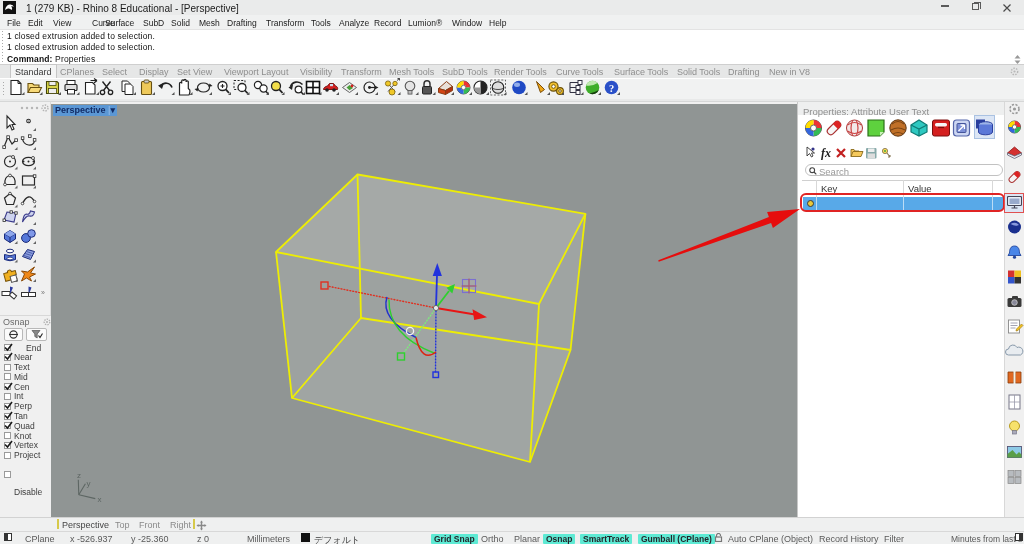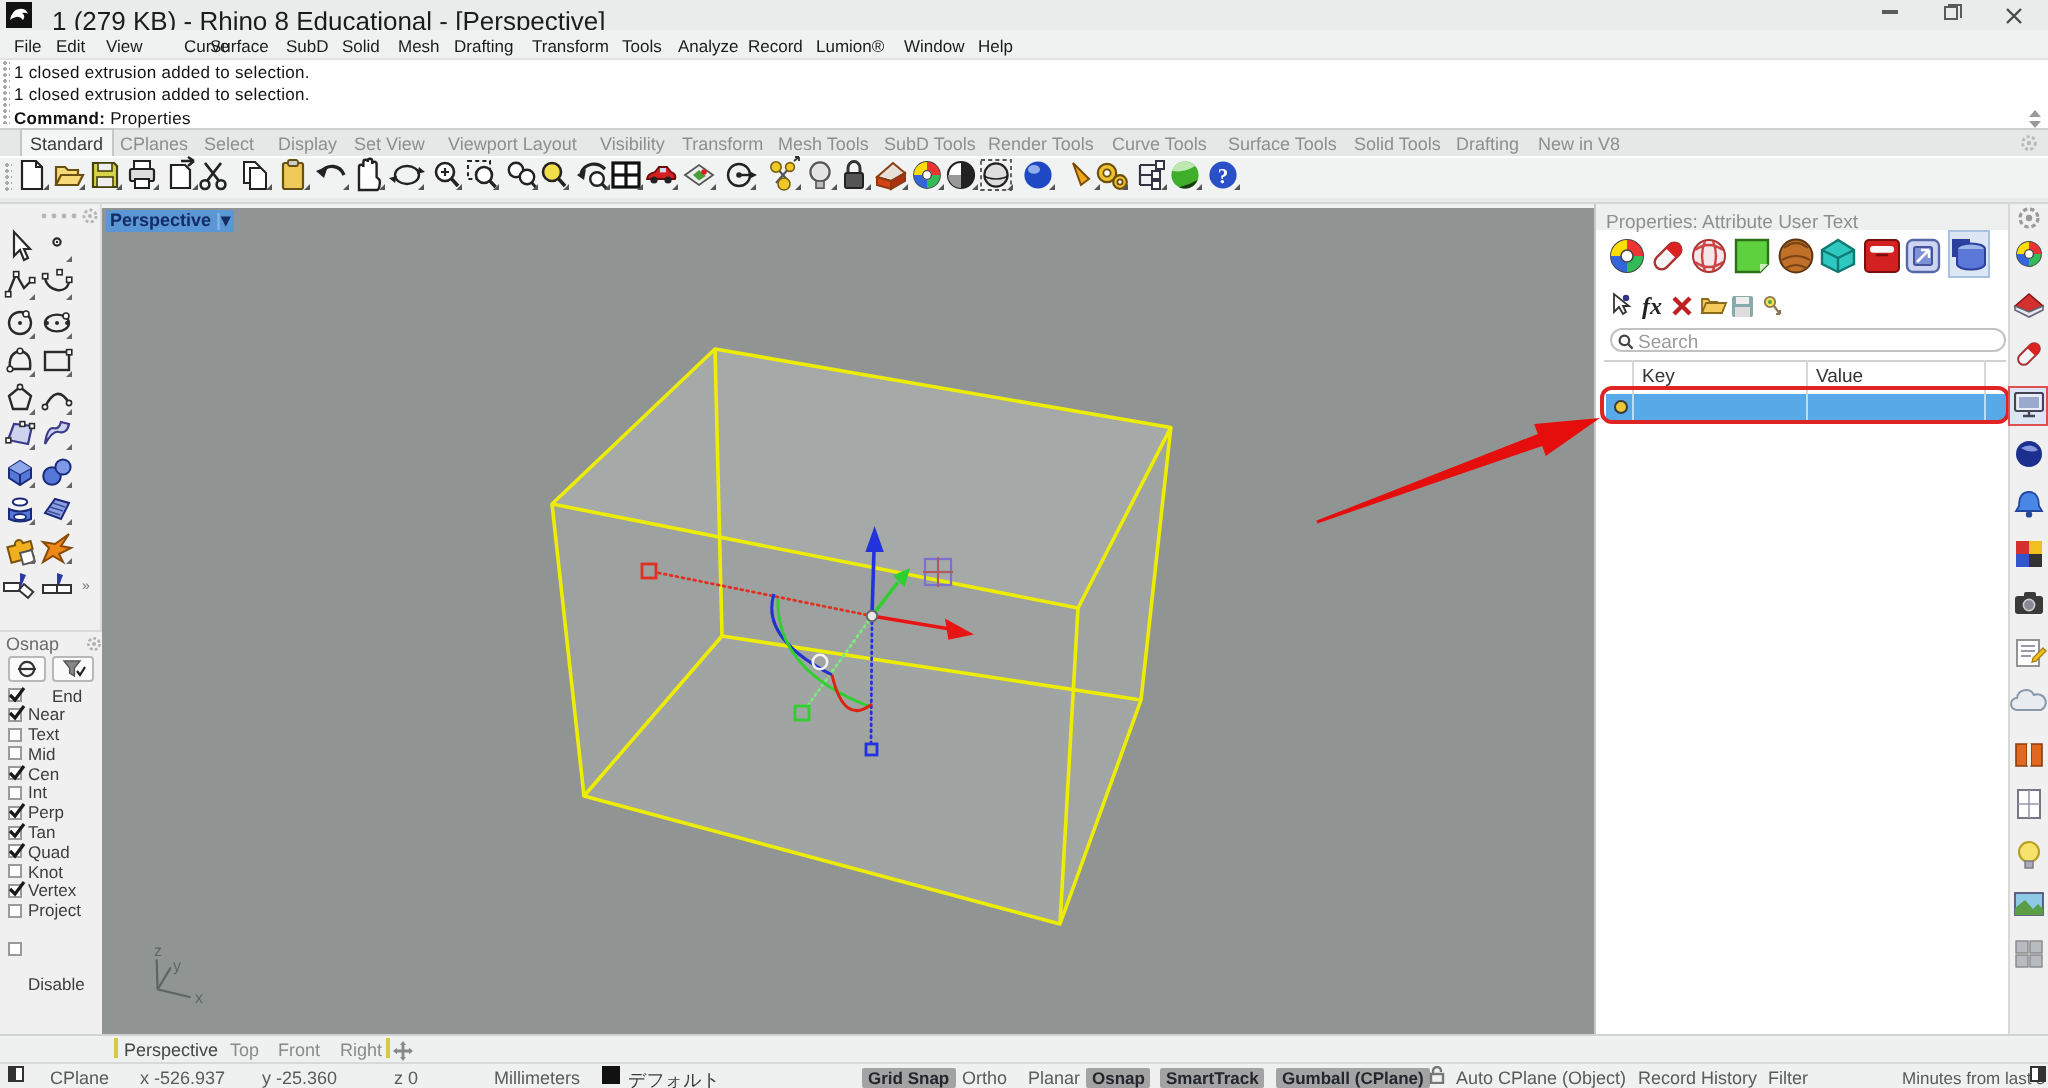--- a/index.html
+++ b/index.html
@@ -1,38 +1,38 @@
 <!DOCTYPE html>
 <html><head>
 <meta charset="utf-8">
 <style>
 * { margin:0; padding:0; box-sizing:border-box; }
 html,body { width:1024px; height:544px; overflow:hidden; }
 body { font-family:"Liberation Sans", sans-serif; position:relative; background:#f0f0f0; }
 .abs { position:absolute; }
 #titlebar { left:0; top:0; width:1024px; height:15px; background:#eaebeb; }
-#titletext { left:26px; top:3px; font-size:13px; color:#1b1b1b;text-align:right; }
+#titletext { left:26px; top:3px; font-size:10px; color:#1b1b1b;text-align:right; }
 #menubar { left:0; top:15px; width:1024px; height:14px; background:#f0f1f1; }
 .menuitem { position:absolute; top:17.5px; font-size:8.5px; color:#1c1c1c; }
 #cmdarea { left:0; top:29px; width:1024px; height:35px; background:#ffffff; border-top:1px solid #e3e3e3; }
 .cmdline { position:absolute; left:7px; font-size:8.5px; color:#111; letter-spacing:0.15px; }
 #tabrow { left:0; top:64px; width:1024px; height:14px; background:#e6e7e7; border-top:1px solid #cfcfcf; }
 .ttab { position:absolute; top:67px; font-size:9px; color:#8e8e8e; }
 #iconrow { left:0; top:78px; width:1024px; height:21px; background:#f1f2f2; border-top:1px solid #fff; }
 #mainsep { left:0; top:99px; width:1024px; height:3px; background:#e8e9e9; border-bottom:1px solid #d6d7d7; }
 #palette { left:0; top:102px; width:51px; height:415px; background:#f0f0f0; border-right:1px solid #dcdcdc; }
 #viewport { left:51px; top:104px; width:746px; height:413px; background:#909594; }
 #vplabel { left:53px; top:104.5px; height:11.5px; background:#5b97d4; color:#132c66; font-size:9px; font-weight:bold; padding:0 2px; line-height:11.5px; }
 #panel { left:797px; top:102px; width:207px; height:415px; background:#ffffff; border-left:1px solid #c8c8c8; }
 #strip { left:1004px; top:102px; width:20px; height:415px; background:#f0f0f0; border-left:1px solid #d8d8d8; }
 #viewtabs { left:0; top:517px; width:1024px; height:14px; background:#eff0f0; border-top:1px solid #d2d2d2; }
 .vtab { position:absolute; top:520px; font-size:9px; color:#8a8a8a; }
 #statusbar { left:0; top:531px; width:1024px; height:13px; background:#eff0f0; border-top:1px solid #d8d8d8; }
 .sitem { position:absolute; top:533.5px; font-size:9px; color:#5a5a5a; }
-.spress { background:#a3a3a3; color:#23262b; font-weight:bold; padding:0 3px; border-radius:1px; font-size:8.5px; top:534px; }
+.spress { background:#5eead4; color:#23262b; font-weight:bold; padding:0 3px; border-radius:1px; font-size:8.5px; top:534px; }
 .osnlabel { position:absolute; left:14px; font-size:8.5px; color:#3c3c3c; }
 .osnbox { position:absolute; left:4px; width:7px; height:7px; background:#fff; border:1px solid #9a9a9a; }
 svg { display:block; }
 </style>
 </head>
 <body>
 <div class="abs" id="titlebar"></div>
 <svg class="abs" style="left:3px;top:1px;" width="13" height="13" viewBox="0 0 13 13">
     <rect x="0" y="0" width="13" height="13" fill="#111"></rect>
     <path d="M2,9 Q3,4 6.5,3.5 Q10,3 11,6 Q10,5 8,5.5 Q10,7 8.5,9 Q7,7 5,7.5 Q3,8 2,9 Z" fill="#fff"></path>

